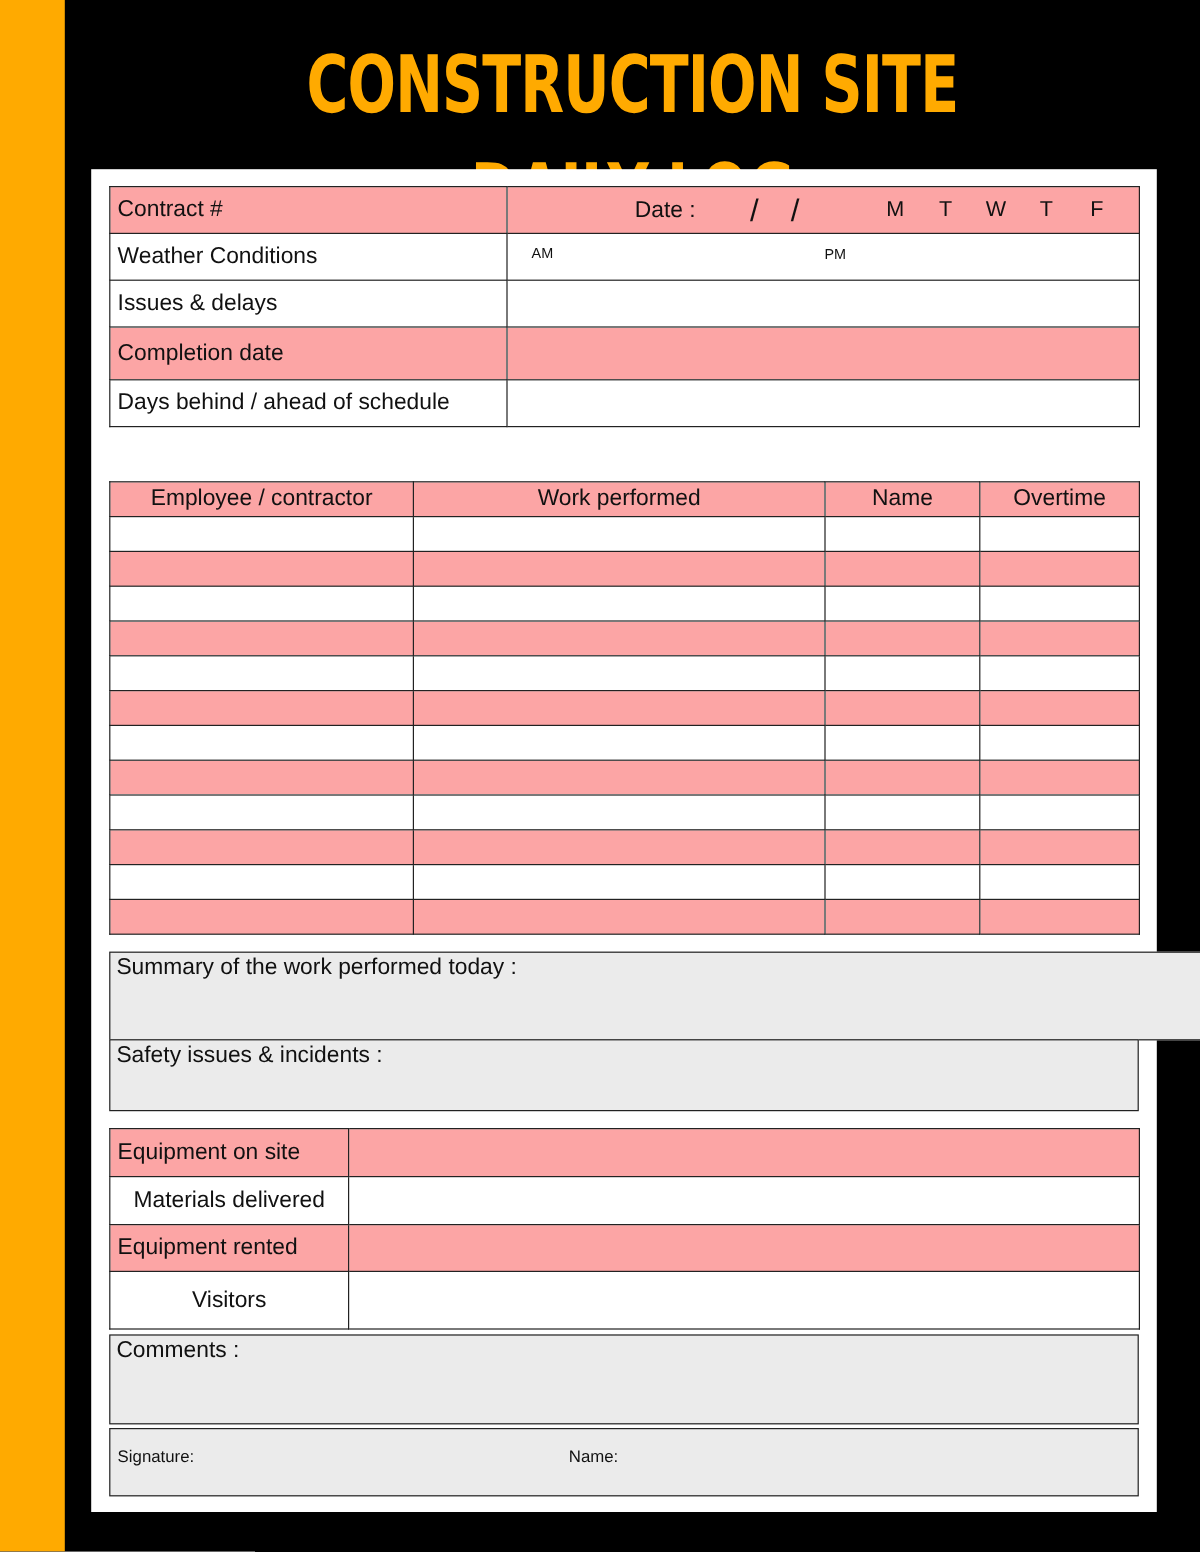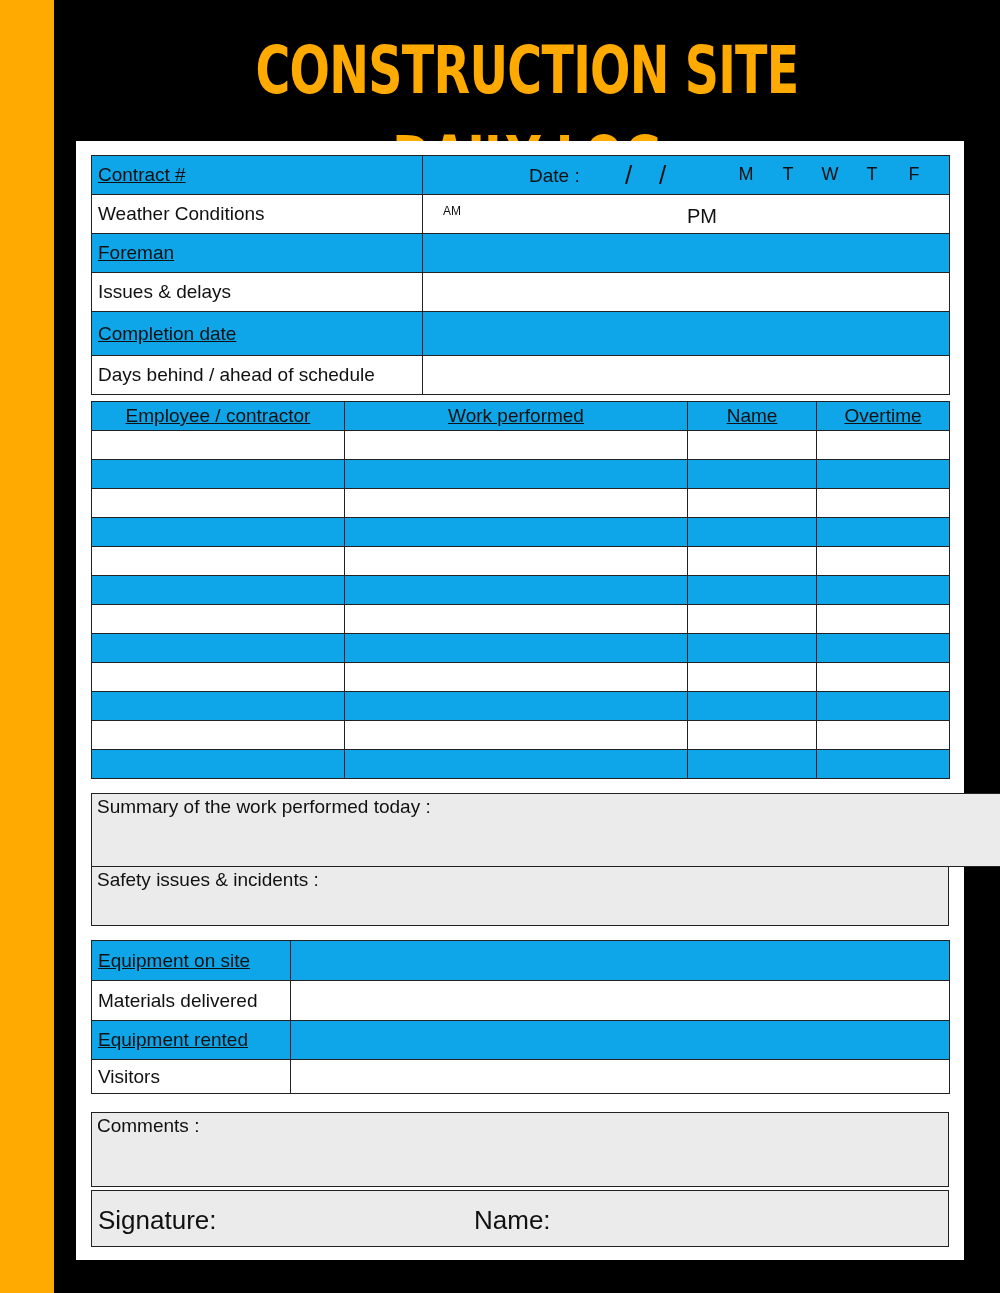--- a/index.html
+++ b/index.html
@@ -13,34 +13,34 @@
   .title {
     position: absolute; left: 54px; top: 26px; width: 946px; text-align: center;
     font-family: "DejaVu Sans", sans-serif; font-weight: bold;
     font-size: 66px; line-height: 90px; color: #FFAA00;
     letter-spacing: -1px;
     transform: scaleX(0.72); transform-origin: center;
   }
   .card { position: absolute; left: 76px; top: 141px; width: 888px; height: 1119px; background: #ffffff; }
   table.grid { border-collapse: collapse; table-layout: fixed; position: absolute; }
   table.grid td { border: 1.5px solid #222; padding: 0 6px; font-size: 19px; box-sizing: border-box; vertical-align: middle; white-space: nowrap; overflow: hidden; }
-  .g { background: #0ea5e9; text-decoration: underline; }
+  .g { background: #fca5a5; }
   .w { background: #FFFFFF; }
   .date-cell { position: relative; }
   .date-label { position: absolute; left: 106px; top: 9px; font-size: 19px; }
   .slash1 { position: absolute; left: 202px; top: 4px; font-size: 26px; }
   .slash2 { position: absolute; left: 236px; top: 4px; font-size: 26px; }
   .days { position: absolute; right: 14px; top: 8px; display: flex; gap: 0; font-size: 18px; }
   .days span { width: 42px; text-align: center; }
   .am { position: absolute; left: 20px; top: 9px; font-size: 12px; }
-  .pm { position: absolute; left: 264px; top: 10px; font-size: 20px; }
+  .pm { position: absolute; left: 264px; top: 10px; font-size: 12px; }
   .crew td.h { text-align: center; font-size: 19px; }
   .box { position: absolute; border: 1.5px solid #222; box-sizing: border-box; background: #EBEBEB; }
   .box .lbl { position: absolute; left: 5px; top: 2px; font-size: 19px; }
-  .sig-lbl { position: absolute; top: 14px; font-size: 26px; }
+  .sig-lbl { position: absolute; top: 14px; font-size: 14px; }
 </style>
 </head>
 <body>
 
 <div class="side-strip"></div>
 <div class="title">CONSTRUCTION SITE DAILY LOG</div>
 
 <div class="card">
 
   <table class="grid" style="left:15px; top:14px; width:858px;">
@@ -64,24 +64,20 @@
         </span>
       </td>
     </tr>
     <tr class="w" style="height:39px;margin-top:17px;">
       <td>Weather Conditions</td>
       <td class="date-cell">
         <span class="am">AM</span>
         <span class="pm">PM</span>
       </td>
     </tr>
-    <tr class="g" style="height:39px;">
-      <td>Foreman</td>
-      <td></td>
-    </tr>
     <tr class="w" style="height:39px;">
       <td>Issues &amp; delays</td>
       <td></td>
     </tr>
     <tr class="g" style="height:44px;">
       <td>Completion date</td>
       <td></td>
     </tr>
     <tr class="w" style="height:39px;">
       <td>Days behind / ahead of schedule</td>
@@ -189,29 +185,29 @@
   <table class="grid" style="left:15px; top:799px; width:858px;">
     <colgroup>
         <col style="width:199px">
         <col style="width:659px">
       </colgroup>
     <tbody>
         <tr class="g" style="height:40px;border-radius:12px;">
       <td>Equipment on site</td>
       <td></td>
     </tr>
-    <tr class="w" style="height:40px;">
+    <tr class="w" style="height:40px;text-align:center;">
       <td>Materials delivered</td>
       <td></td>
     </tr>
     <tr class="g" style="height:39px;">
       <td>Equipment rented</td>
       <td></td>
     </tr>
-    <tr class="w" style="height:34px;">
+    <tr class="w" style="height:48px;text-align:center;">
       <td>Visitors</td>
       <td></td>
     </tr>
   </tbody>
     </table>
 
   <div class="box" style="left:15px; top:971px; width:858px; height:75px;">
     <span class="lbl">Comments :</span>
   </div>
 

